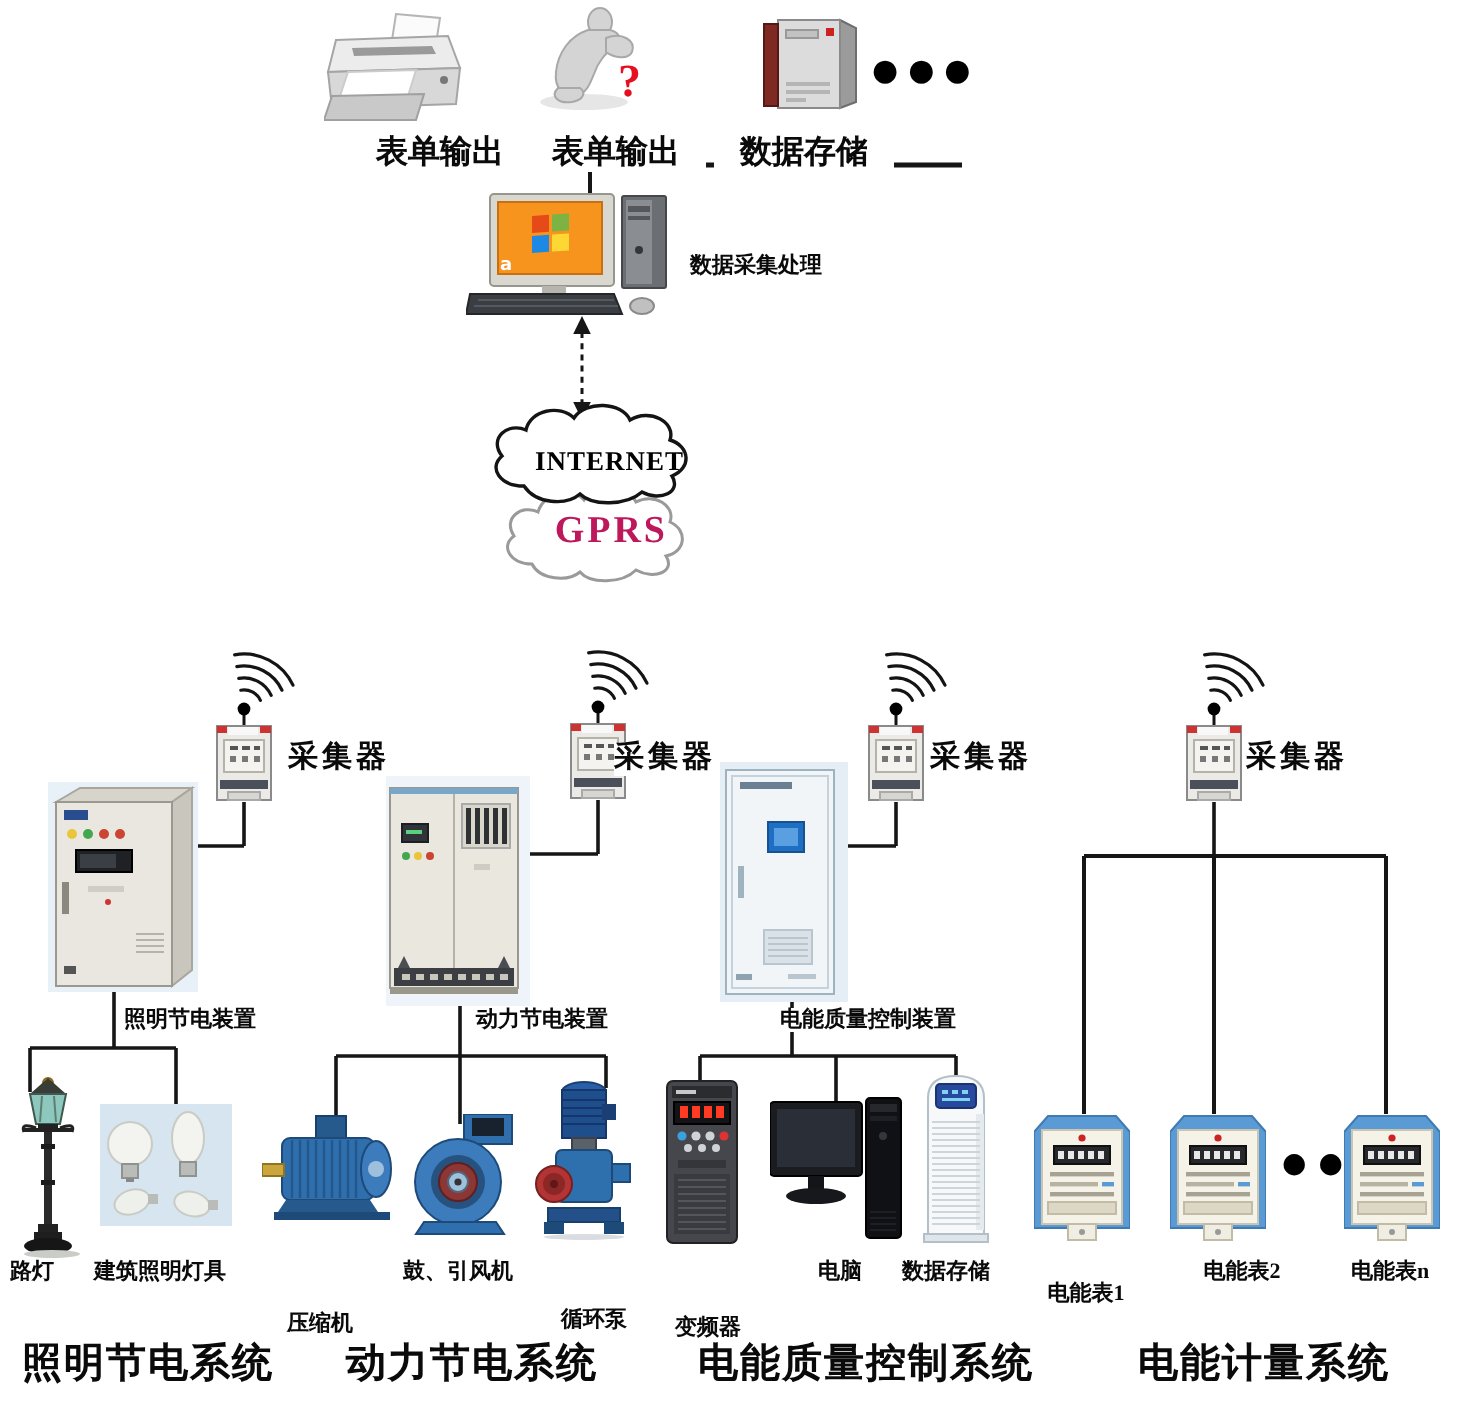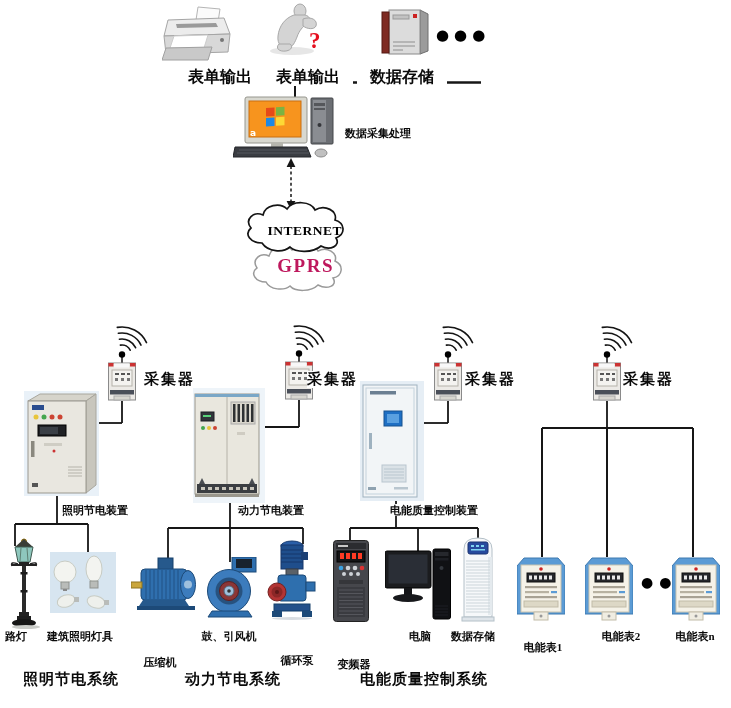--- a/index.html
+++ b/index.html
@@ -3,21 +3,21 @@
 <meta charset="utf-8">
 <style>
   html,body{margin:0;padding:0;background:#fff;}
   .canvas{position:relative;width:731px;height:708px;background:#fff;overflow:hidden;
           font-family:"Liberation Serif","DejaVu Serif",serif;}
   .abs{position:absolute;}
   .lbl{position:absolute;font-weight:700;color:#0a0a0a;white-space:nowrap;line-height:1.1;
        text-align:center;background:#fff;}
   .lbl-sm{font-size:16px;margin-top:12px;}
   .lbl-md{font-size:11px;}
-  .lbl-lg{font-size:15px;letter-spacing:1px;}
+  .lbl-lg{font-size:20px;letter-spacing:1px;}
   .lbl-coll{font-size:15px;letter-spacing:2px;}
   .dots{position:absolute;font-weight:700;color:#000;font-family:"DejaVu Sans",sans-serif;}
   .qmark{position:absolute;font-weight:700;font-size:23px;font-family:"Liberation Serif",serif;}
   .net-lbl{position:absolute;font-weight:700;text-align:right;font-family:"Liberation Serif",serif;}
   svg{display:block;}
 </style>
 </head>
 <body>
 
 <div class="canvas">
@@ -547,14 +547,15 @@
   <div class="lbl lbl-md" style="left:403px;top:630px;width:34px;">电脑</div>
   <div class="lbl lbl-md" style="left:442px;top:630px;width:62px;">数据存储</div>
   <div class="lbl lbl-md" style="left:514px;top:630px;width:58px;margin-top:11px;">电能表1</div>
   <div class="lbl lbl-md" style="left:576px;top:630px;width:58px;margin-left:16px;">电能表2</div>
   <div class="lbl lbl-md" style="left:666px;top:630px;width:58px;">电能表n</div>
 
   
   <div class="lbl lbl-lg" style="left:11px;top:671px;width:120px;">照明节电系统</div>
   <div class="lbl lbl-lg" style="left:173px;top:671px;width:120px;">动力节电系统</div>
   <div class="lbl lbl-lg" style="left:349px;top:671px;width:150px;">电能质量控制系统</div>
+  <div class="lbl lbl-lg" style="left:569px;top:671px;width:120px;">电能计量系统</div>
 
 </div>
 
 </body></html>

